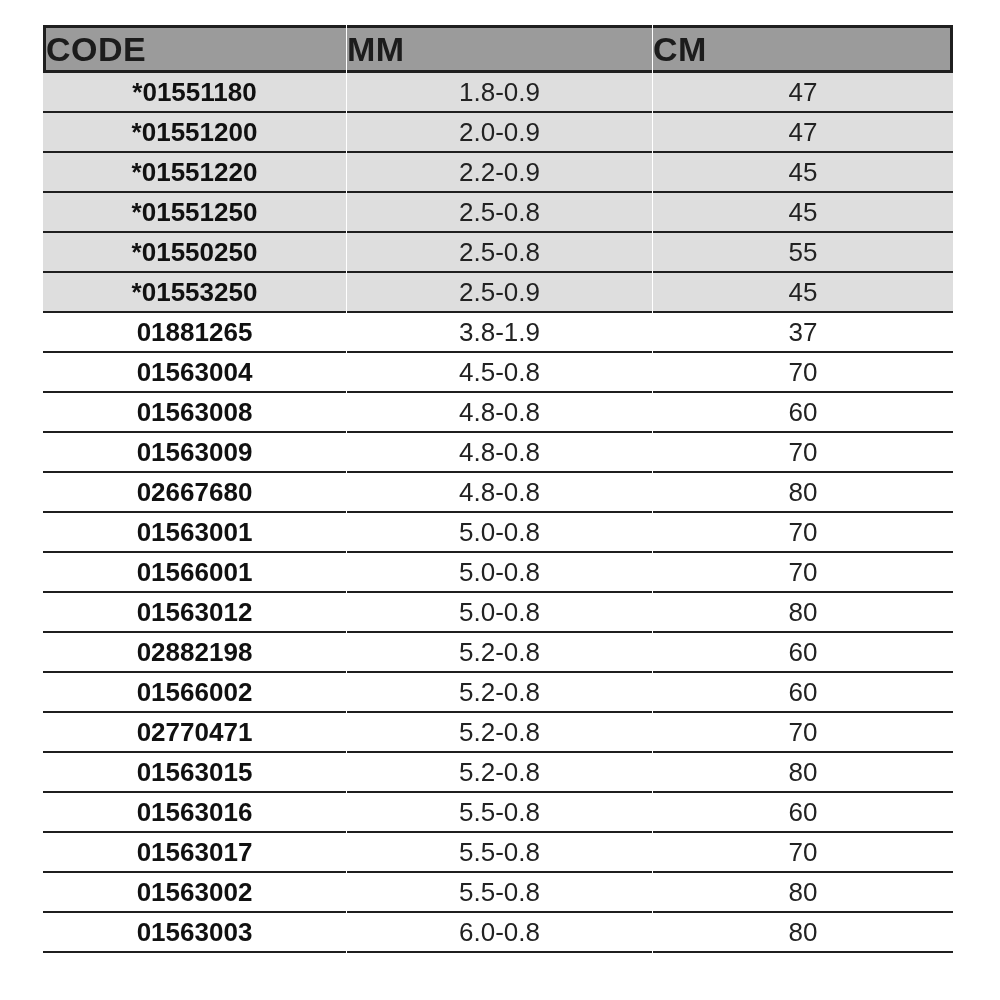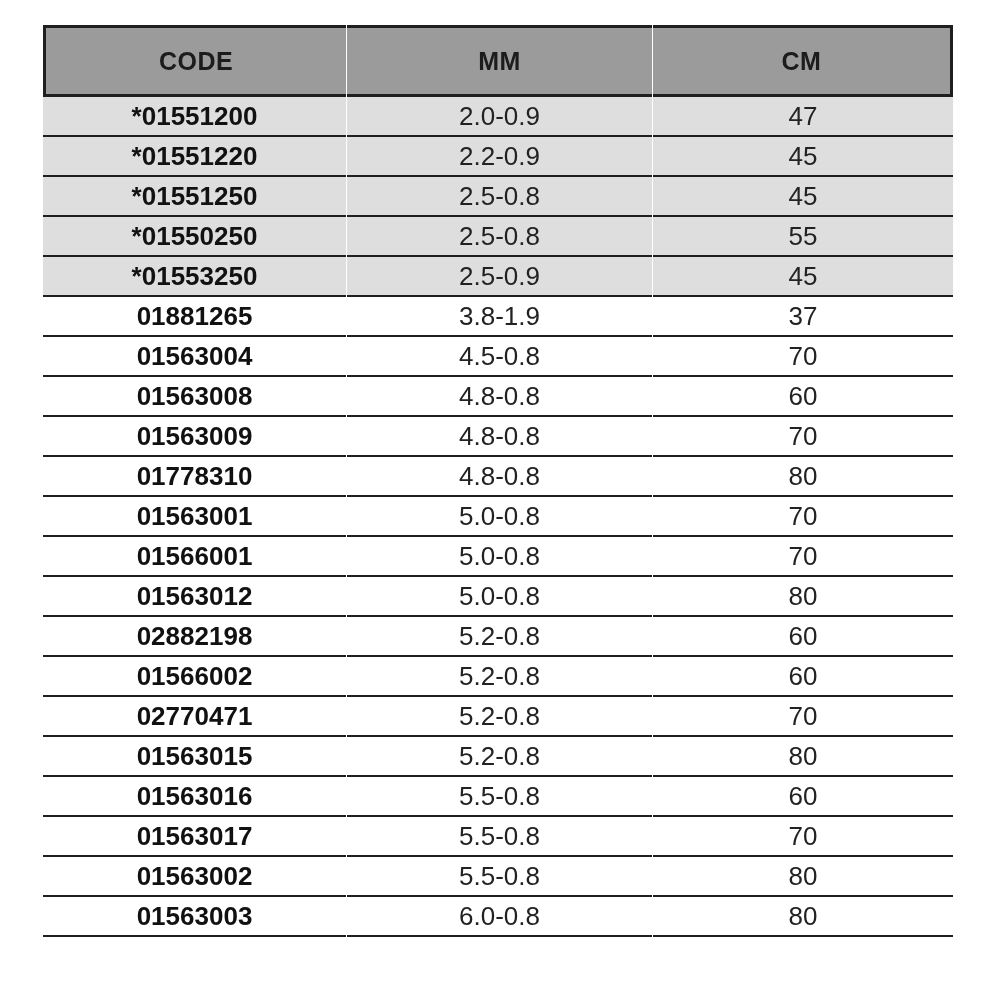--- a/index.html
+++ b/index.html
@@ -27,27 +27,27 @@
     border-spacing:1px 0;
   }
   col.code-col{width:303px;}
   col.mm-col{width:305px;}
   col.cm-col{width:300px;}
   th{
     background:var(--header-bg);
     border-top:3px solid var(--line);
     border-bottom:3px solid var(--line);
     height:42px;
-    font-size:25px;
+    font-size:34px;
     font-weight:bold;
     letter-spacing:0.5px;
     color:#1c1c1c;
-    text-align:center;
+    text-align:left;
     vertical-align:middle;
-    padding:12px;
+    padding:0;
   }
   th:first-child{border-left:3px solid var(--line);}
   th:last-child{border-right:3px solid var(--line);}
   td{
     height:38px;
     border-bottom:2px solid var(--line);
     text-align:center;
     vertical-align:middle;
     font-size:26px;
     padding:0;
@@ -68,20 +68,25 @@
       <col class="cm-col">
     </colgroup>
     <thead>
       <tr>
         <th>CODE</th>
         <th>MM</th>
         <th>CM</th>
       </tr>
     </thead>
     <tbody>
+  <tr class="shaded">
+    <td class="code-cell">*01551180</td>
+    <td class="mm-cell">1.8-0.9</td>
+    <td class="cm-cell">47</td>
+  </tr>
 
   <tr class="shaded">
     <td class="code-cell">*01551200</td>
     <td class="mm-cell">2.0-0.9</td>
     <td class="cm-cell">47</td>
   </tr>
 
   <tr class="shaded">
     <td class="code-cell">*01551220</td>
     <td class="mm-cell">2.2-0.9</td>
@@ -124,21 +129,21 @@
     <td class="cm-cell">60</td>
   </tr>
 
   <tr>
     <td class="code-cell">01563009</td>
     <td class="mm-cell">4.8-0.8</td>
     <td class="cm-cell">70</td>
   </tr>
 
   <tr>
-    <td class="code-cell">01778310</td>
+    <td class="code-cell">02667680</td>
     <td class="mm-cell">4.8-0.8</td>
     <td class="cm-cell">80</td>
   </tr>
 
 
   <tr>
     <td class="code-cell">01563001</td>
     <td class="mm-cell">5.0-0.8</td>
     <td class="cm-cell">70</td>
   </tr>

